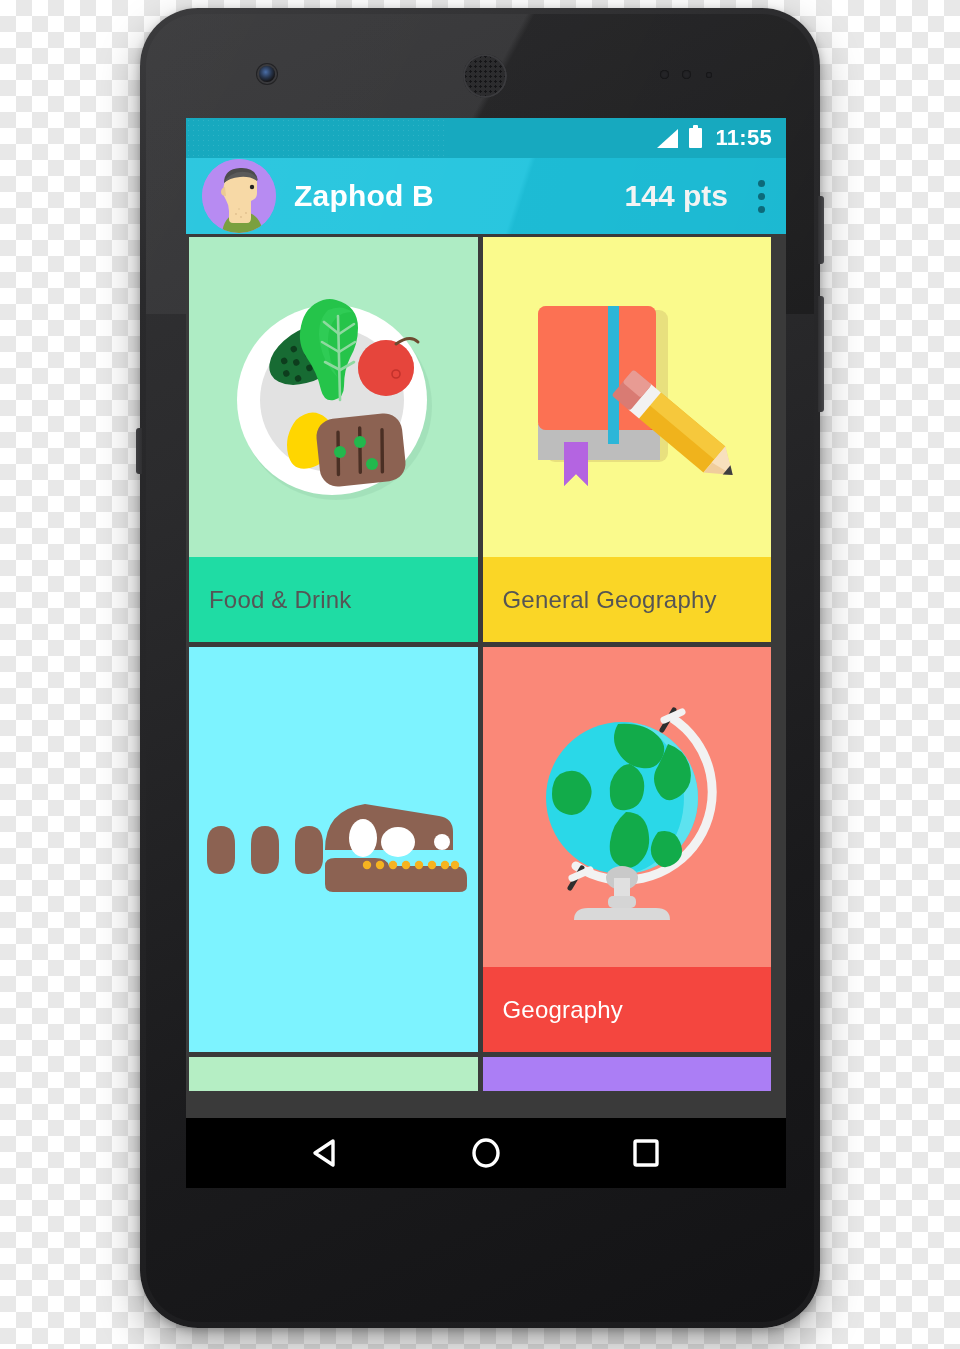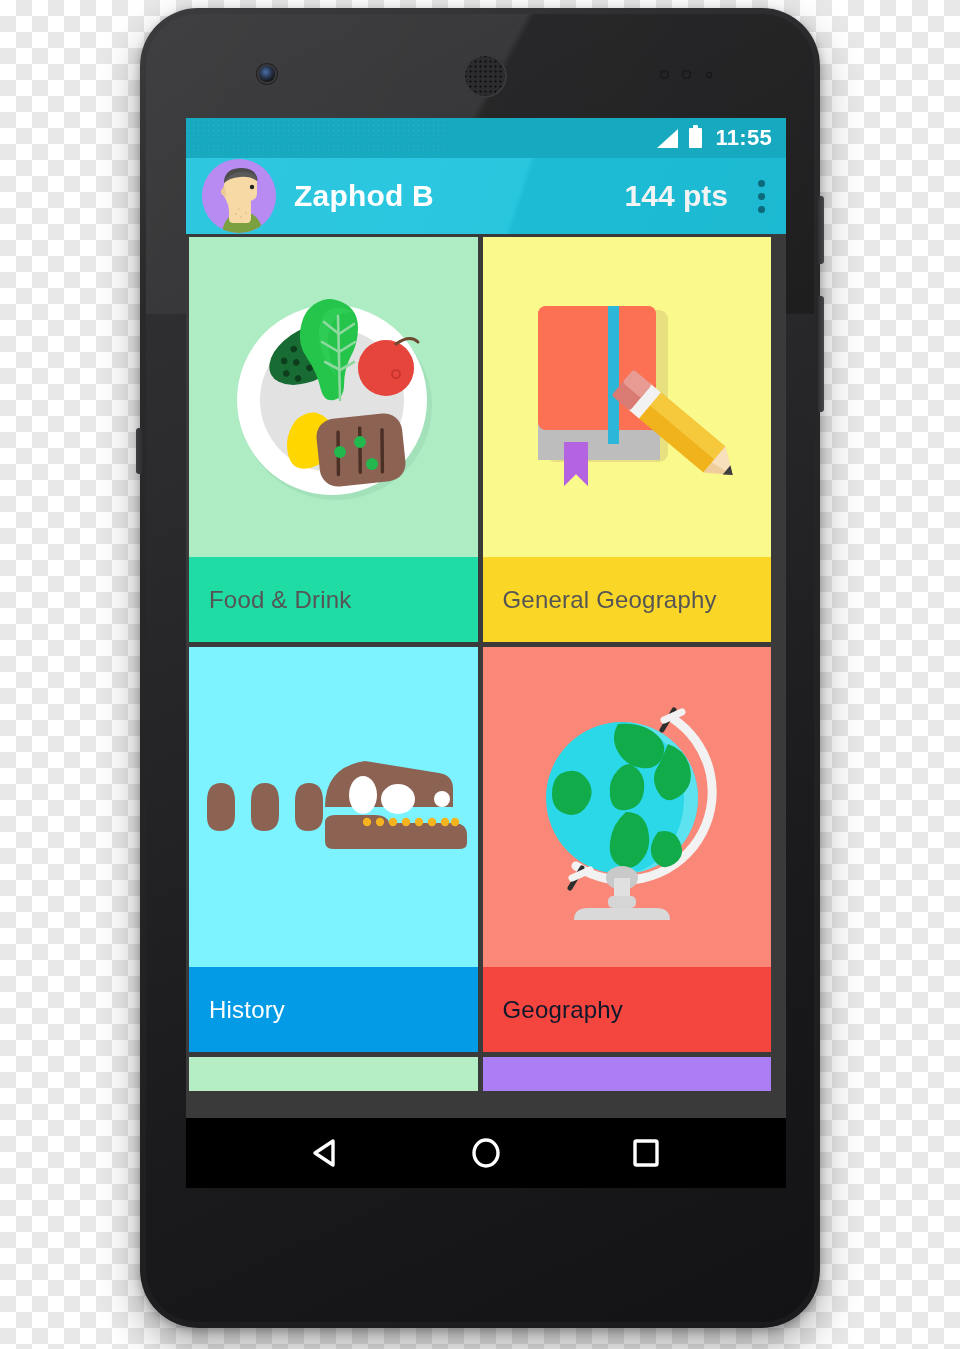--- a/index.html
+++ b/index.html
@@ -486,21 +486,20 @@
                       <circle cx="181" cy="85" r="4.2"></circle>
                     <circle cx="194" cy="85" r="4.2"></circle>
                       <circle cx="207" cy="85" r="4.2"></circle>
                     <circle cx="220" cy="85" r="4.2"></circle>
                       <circle cx="233" cy="85" r="4.2"></circle>
                     <circle cx="246" cy="85" r="4.2"></circle>
                       <circle cx="256" cy="85" r="4.2"></circle>
                   </g>
                 </svg>
               </div>
-              <div class="tile-footer" style="background:#039be5;color:#ffffff">History</div>
             </div>
 
             <div class="tile">
               <div class="tile-art" style="background:#fa8878">
                 <svg width="210" height="250" viewBox="0 0 210 250">
 
                   <path d="M150 36 a86 86 0 1 1 -96 148" fill="none" stroke="#f2f2f2" stroke-width="9" stroke-linecap="round"></path>
 
                   <circle cx="100" cy="116" r="76" fill="#2ad8e8"></circle>
 
@@ -521,21 +520,21 @@
                     <path d="M142 38 L160 30"></path>
                     <path d="M50 196 L68 188"></path>
                   </g>
 
                   <ellipse cx="100" cy="196" rx="16" ry="12" fill="#c9c9c9"></ellipse>
                   <rect x="92" y="196" width="16" height="24" fill="#e0e0e0"></rect>
                   <rect x="86" y="214" width="28" height="12" rx="5" fill="#d5d5d5"></rect>
                   <path d="M52 238 q0 -12 14 -12 l68 0 q14 0 14 12 z" fill="#d9d9d9"></path>
                 </svg>
               </div>
-              <div class="tile-footer" style="background:#f4463f;color:#0f172a">Geography</div>
+              <div class="tile-footer" style="background:#f4463f;color:#ffffff">Geography</div>
             </div>
           </div>
 
           <div class="tile-row">
             <div class="tile tile-stub" style="background:#b5eec4"></div>
             <div class="tile tile-stub" style="background:#ab7ef5"></div>
           </div>
         </div>
 
         <div id="nav-bar">

